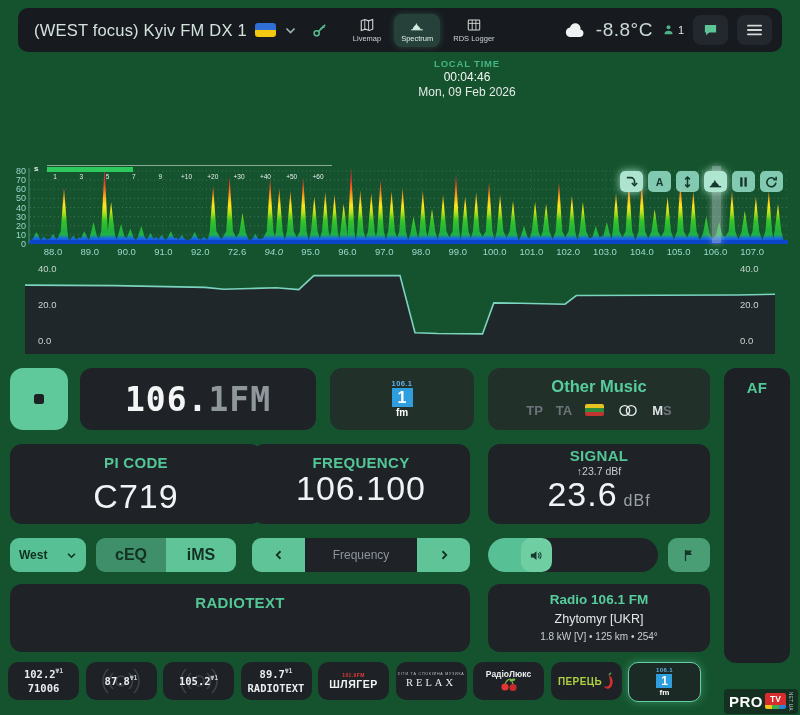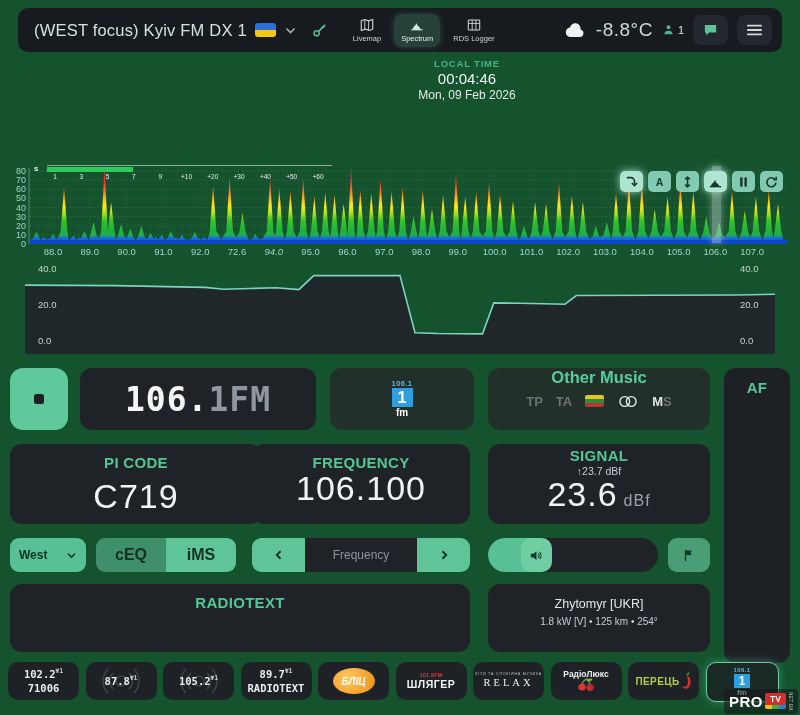--- a/index.html
+++ b/index.html
@@ -17,21 +17,21 @@
   .navbtn .lbl{font-size:7.5px;color:#ccd6d1;}
   .navbtn.active{background:rgba(95,197,151,.22);box-shadow:0 0 6px rgba(95,197,151,.25);}
   .navbtn.active .lbl{color:#dff2e8;}
   .tright{margin-left:auto;display:flex;align-items:center;gap:9px;}
   .temp{font-size:19px;font-weight:300;color:#ccd9d4;letter-spacing:.5px;}
   .users{display:flex;align-items:center;gap:3px;font-size:11px;color:#dfe6e2;}
   .sqbtn{width:35px;height:30px;background:#23272e;border-radius:8px;display:flex;align-items:center;justify-content:center;cursor:pointer;}
   
   .clock{left:367px;top:58px;width:200px;text-align:center;}
   .clock .cl{font-size:9.5px;font-weight:bold;color:#45b585;letter-spacing:.8px;}
-  .clock .ct{font-size:15px;color:#f3f6f5;margin-top:1px;}
+  .clock .ct{font-size:12px;color:#f3f6f5;margin-top:1px;}
   .clock .cd{font-size:12px;color:#e4eae8;margin-top:1px;}
   
   .spec-area{left:0;top:158px;width:800px;height:102px;}
   .ax-y{position:absolute;width:24px;text-align:right;font-size:9px;color:#9bd8cc;}
   .ax-x{position:absolute;width:34px;text-align:center;font-size:9.5px;color:#9bd8cc;top:88px;}
   .smeter{position:absolute;left:44px;top:7px;width:300px;height:18px;}
   .smeter .sp{position:absolute;left:-10px;top:-1px;font-size:8px;color:#e8eef0;font-weight:bold;}
   .smeter .ruler{position:absolute;left:3px;top:0;width:285px;height:1px;background:rgba(255,255,255,.5);}
   .smeter .bar{position:absolute;left:3px;top:2px;width:86px;height:5px;background:#2ec95d;}
   .smeter .tick{position:absolute;top:8px;font-size:6.5px;color:#e8eef0;width:20px;text-align:center;}
@@ -45,21 +45,21 @@
   
   .panel{background:#1f2328;border-radius:12px;box-sizing:border-box;}
   .panel.greenish{background:#22302a;}
   .ph{font-size:15px;font-weight:bold;color:#52c795;text-align:center;letter-spacing:.3px;}
   .bigval{font-size:34px;font-weight:300;color:#f1f4f5;text-align:center;letter-spacing:1px;line-height:1;}
   .tunerbtn{left:10px;top:368px;width:58px;height:62px;background:#5fc99b;border-radius:13px;display:flex;align-items:center;justify-content:center;cursor:pointer;}
   .tunerbtn .insq{width:10px;height:10px;background:#1c2124;border-radius:2.5px;}
   .freqdisp{left:80px;top:368px;width:236px;height:62px;display:flex;align-items:center;justify-content:center;font-family:"DejaVu Sans Mono",monospace;font-weight:bold;font-size:33px;letter-spacing:1px;cursor:pointer;}
   .freqdisp .w{color:#f4f5f5;} .freqdisp .g{color:#8f979c;}
   .logopanel{left:330px;top:368px;width:144px;height:62px;display:flex;align-items:center;justify-content:center;}
-  .ptypanel{left:488px;top:368px;width:222px;height:62px;}
+  .ptypanel{left:488px;top:368px;width:222px;height:62px;padding-top:9px;}
   .ptyname{font-size:16.5px;font-weight:bold;color:#57cd9d;text-align:center;}
   .rdsrow{display:flex;align-items:center;justify-content:center;gap:13px;margin-top:5px;}
   .rdsrow .off{font-size:13px;font-weight:bold;color:#6b7379;}
   .rdsrow .mm{font-size:13px;font-weight:bold;color:#dfe4e6;} .rdsrow .ss{font-size:13px;font-weight:bold;color:#6b7379;}
   .ltflag{width:19px;height:12px;border-radius:2px;overflow:hidden;display:inline-block;}
   .ltflag div{height:4px;} .ltflag .f1{background:#e7c422;} .ltflag .f2{background:#2e8a3c;} .ltflag .f3{background:#c0352f;}
   .afpanel{left:724px;top:368px;width:66px;height:284px;background:#1d2126;border-radius:12px;padding-top:11px;}
   .pipanel{left:10px;top:444px;width:252px;height:80px;padding-top:10px;}
   .fqpanel{left:252px;top:444px;width:218px;height:80px;padding-top:10px;}
   .sgpanel{left:488px;top:444px;width:222px;height:80px;padding-top:3px;}
@@ -443,20 +443,21 @@
         <path d="M6 2.5v19" stroke="#15362a" stroke-width="2.2"></path>
         <path d="M6 3.5h11l-2.6 3.8L17 11H6z" fill="#15362a"></path>
       </svg>
   </div>
 
   <div class="abs panel rtpanel">
     <div class="ph">RADIOTEXT</div>
     <div></div>
   </div>
   <div class="abs panel stpanel">
+    <div class="stname">Radio 106.1 FM</div>
     <div class="stloc">Zhytomyr [UKR]</div>
     <div class="stdet">1.8 kW [V] • 125 km • 254°</div>
   </div>
 
   <div class="abs presets" id="presets">
       <div class="preset">
         <div class="pmono"><span>102.2</span><span class="ant-icon">Ψ</span><span class="antnum">1</span></div>
         <div class="pmono">71006</div>
       </div>
       <div class="preset">
@@ -473,23 +474,20 @@
           <svg width="40" height="30" viewBox="0 0 40 30">
             <circle cx="20" cy="15" r="5" fill="none" stroke="#aebbb5" stroke-width="1.5"></circle>
             <path d="M12 7a11 11 0 0 0 0 16M28 7a11 11 0 0 1 0 16M7 3a17 17 0 0 0 0 24M33 3a17 17 0 0 1 0 24" fill="none" stroke="#aebbb5" stroke-width="1.5"></path>
           </svg>
         </div>
         <div class="pmono"><span>105.2</span><span class="ant-icon">Ψ</span><span class="antnum">1</span></div>
       </div>
       <div class="preset">
         <div class="pmono"><span>89.7</span><span class="ant-icon">Ψ</span><span class="antnum">1</span></div>
         <div class="pmono">RADIOTEXT</div>
-      </div>
-      <div class="preset">
-        <div class="lg-blits">БЛІЦ</div>
       </div>
       <div class="preset">
         <div class="lg-top">101.9FM</div>
         <div class="lg-main">ШЛЯГЕР</div>
       </div>
       <div class="preset">
         <div class="lg-relax-top">ХІТИ ТА СПОКІЙНА МУЗИКА</div>
         <div class="lg-relax">RELAX</div>
       </div>
       <div class="preset">

